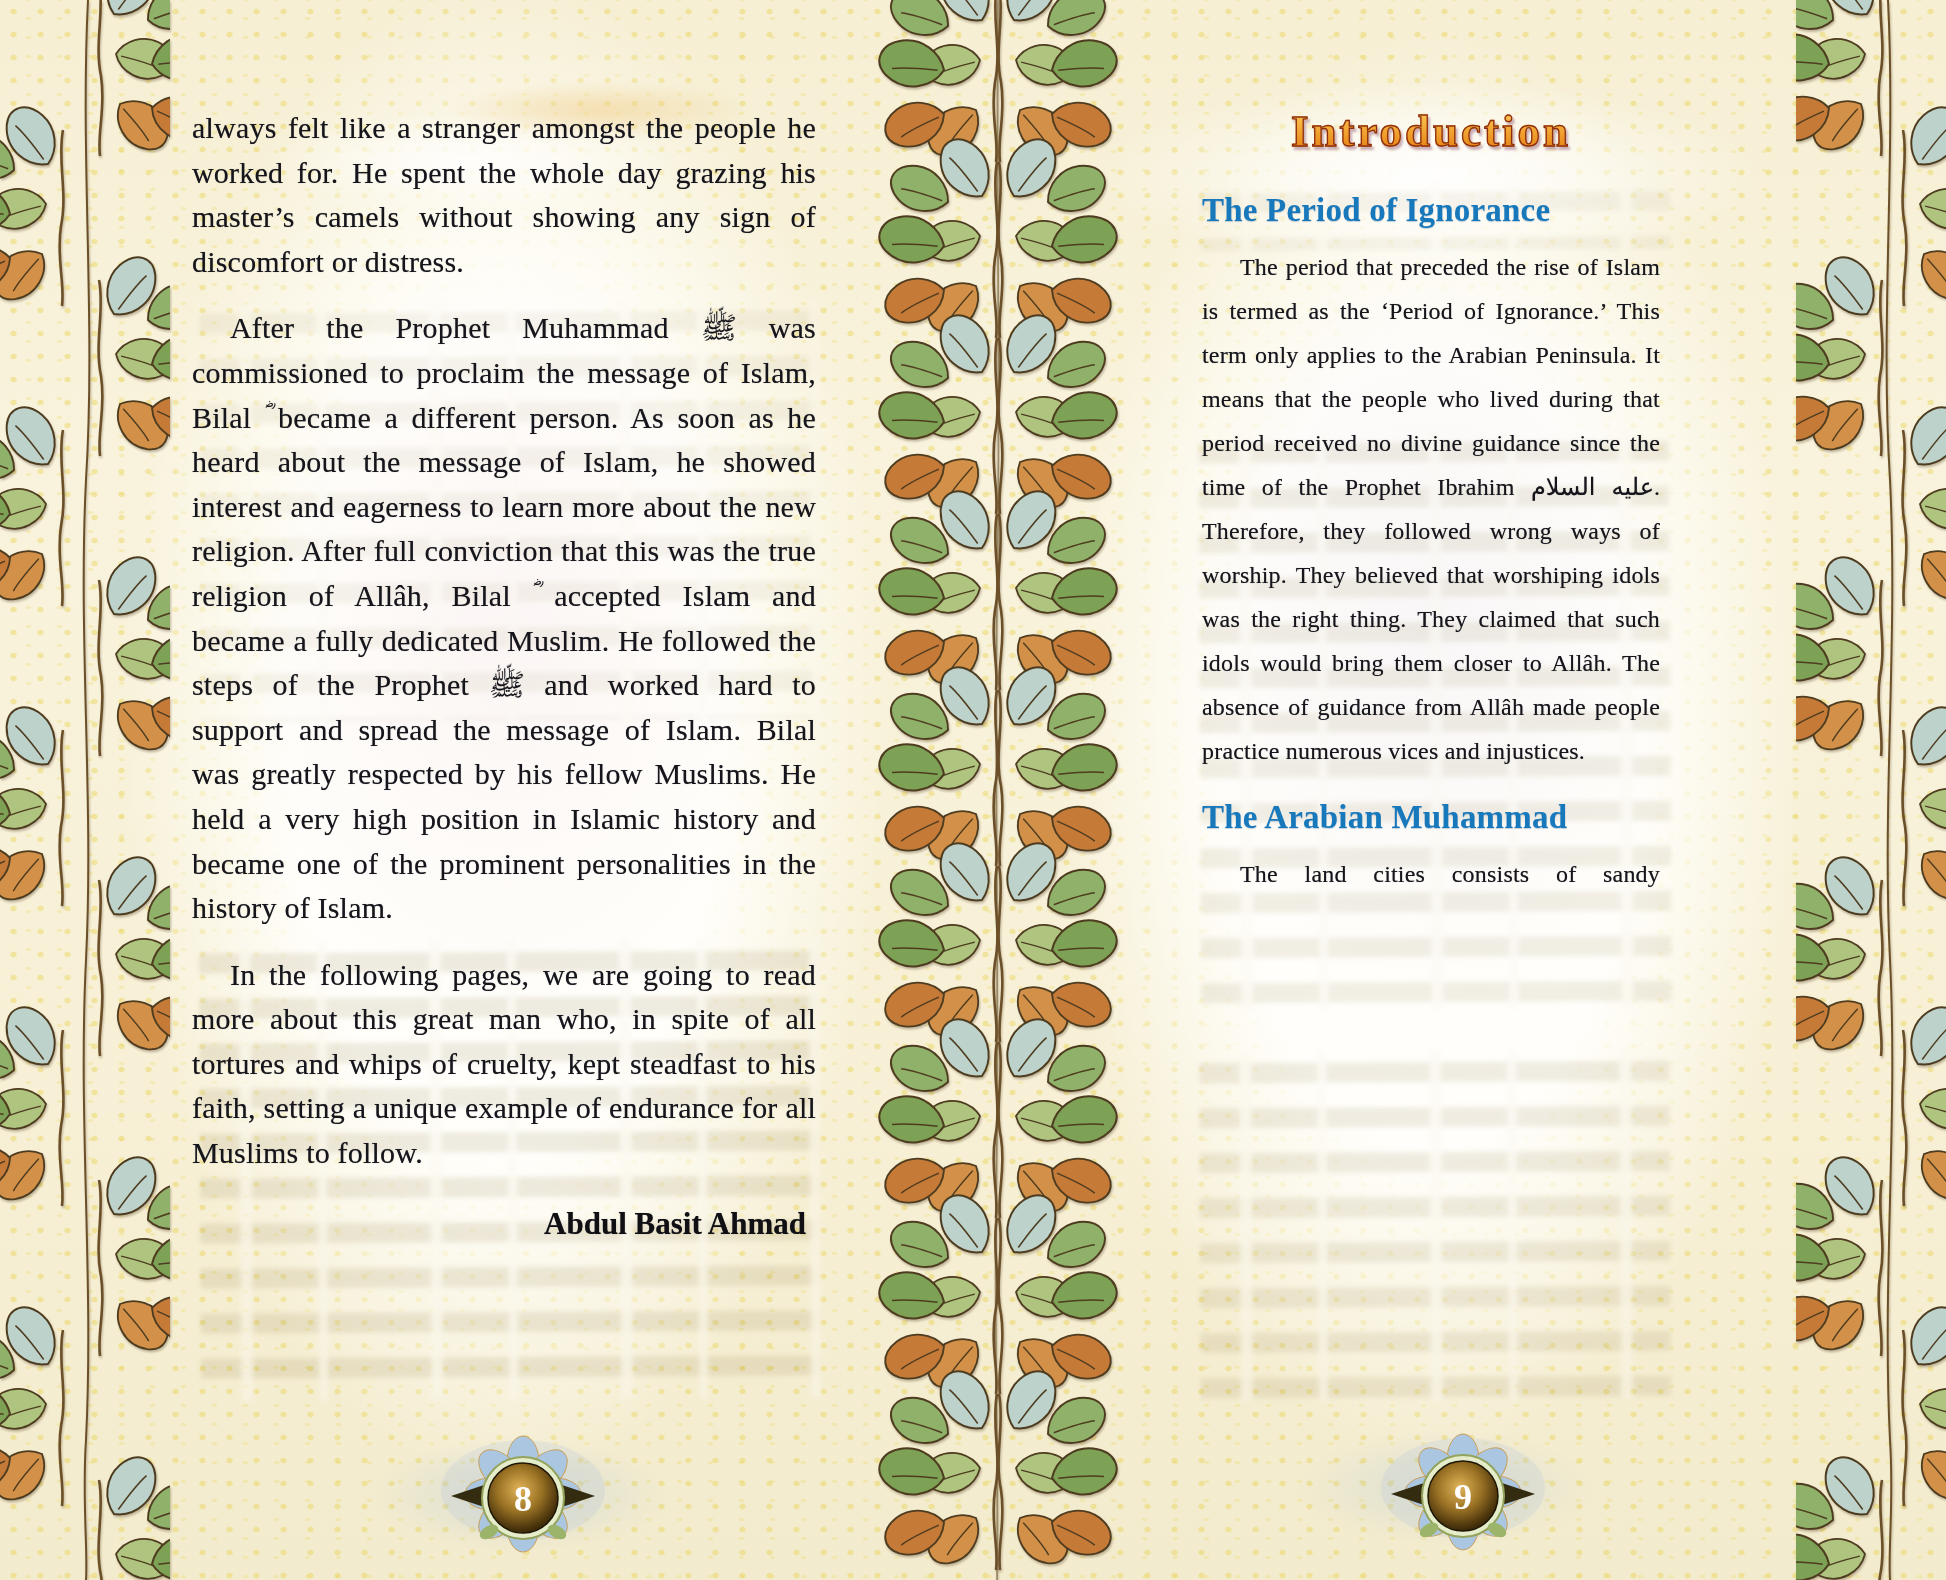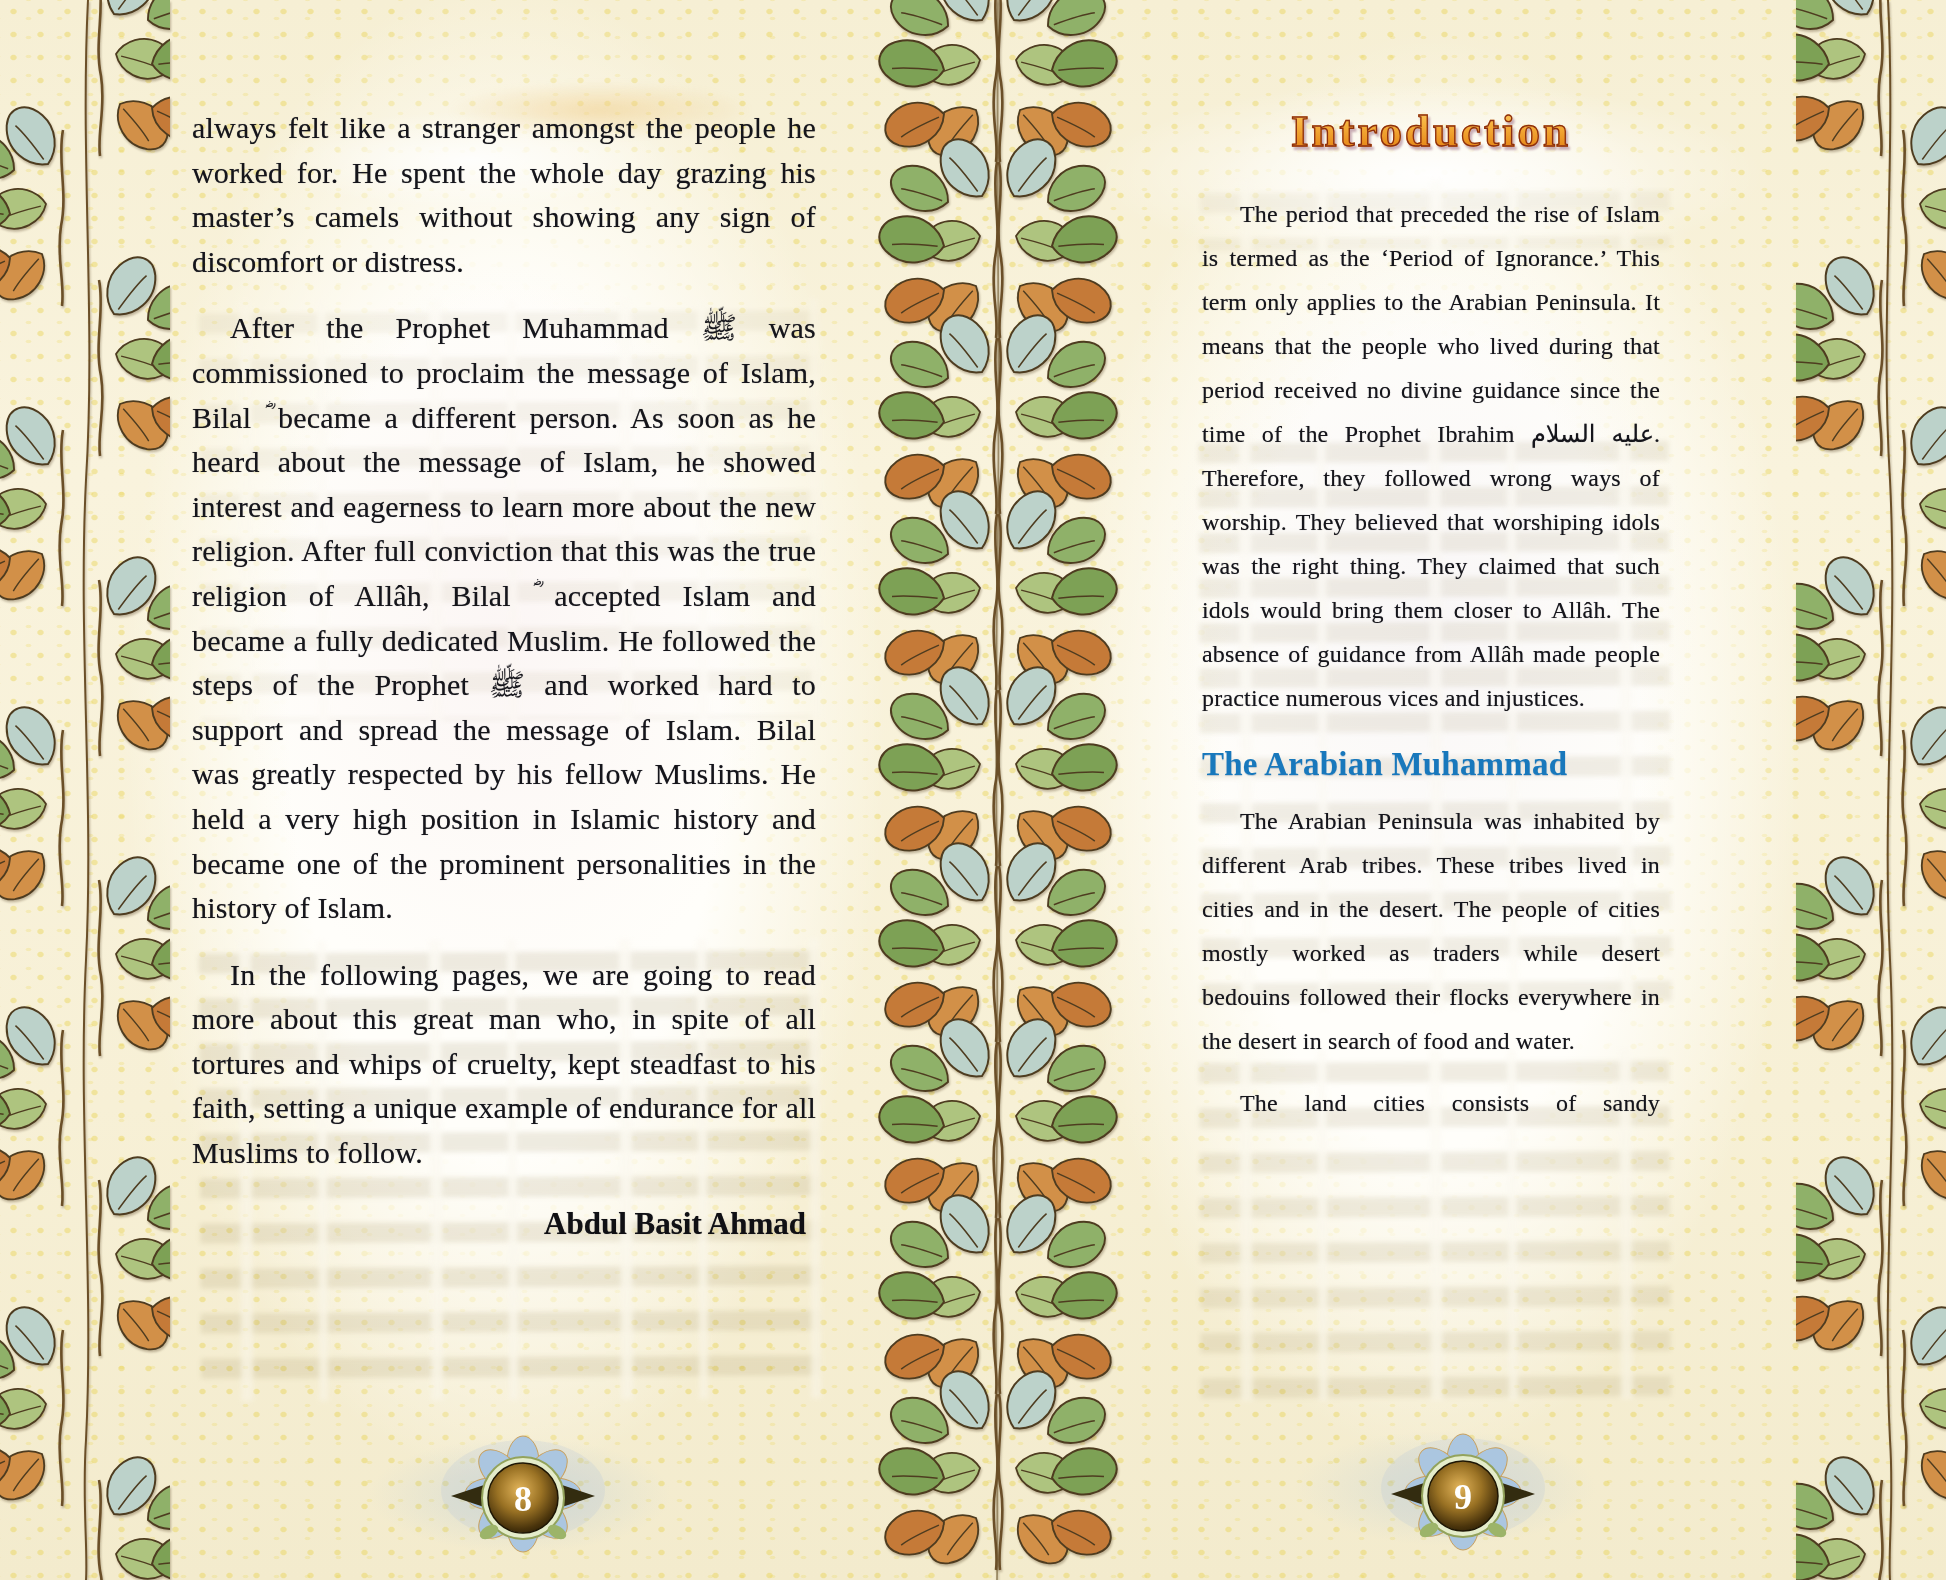--- a/index.html
+++ b/index.html
@@ -167,23 +167,23 @@
       <p class="signature">Abdul Basit Ahmad</p>
     </div>
   </div>
 
   <div class="page rp">
     <div class="bleed" style="left:80px;top:180px;width:470px;height:70px;opacity:.28;"></div>
     <div class="bleed" style="left:80px;top:430px;width:470px;height:580px;opacity:.45;"></div>
     <div class="bleed" style="left:80px;top:1050px;width:470px;height:350px;opacity:.50;"></div>
     <div class="text-col">
       <h1 class="intro-title">Introduction</h1>
+      <h2 class="sec">The Period of Ignorance</h2>
       <p class="body ind">The period that preceded the rise of Islam is termed as the ‘Period of Ignorance.’ This term only applies to the Arabian Peninsula. It means that the people who lived during that period received no divine guidance since the time of the Prophet Ibrahim عليه السلام. Therefore, they followed wrong ways of worship. They believed that worshiping idols was the right thing. They claimed that such idols would bring them closer to Allâh. The absence of guidance from Allâh made people practice numerous vices and injustices.</p>
       <h2 class="sec">The Arabian Muhammad</h2>
-      <p class="body ind">The Arabian Peninsula was inhabited by different Arab tribes. These tribes lived in cities and in the desert. The people of cities mostly worked as traders while desert bedouins followed their flocks everywhere in the desert in search of food and water.</p>
       <p class="body ind force-just">The land cities consists of sandy</p>
     </div>
   </div>
 
   <svg class="medallion" style="left:433px;top:1432px;" viewBox="0 0 180 140">
     <ellipse cx="90" cy="58" rx="82" ry="50" fill="rgba(168,190,220,0.18)"></ellipse>
     <g stroke="#c9a05c" stroke-width="1" fill="#abc6e0">
       <g transform="rotate(0,90,62)">
           <ellipse cx="90" cy="30" rx="16" ry="26"></ellipse>
         </g>

